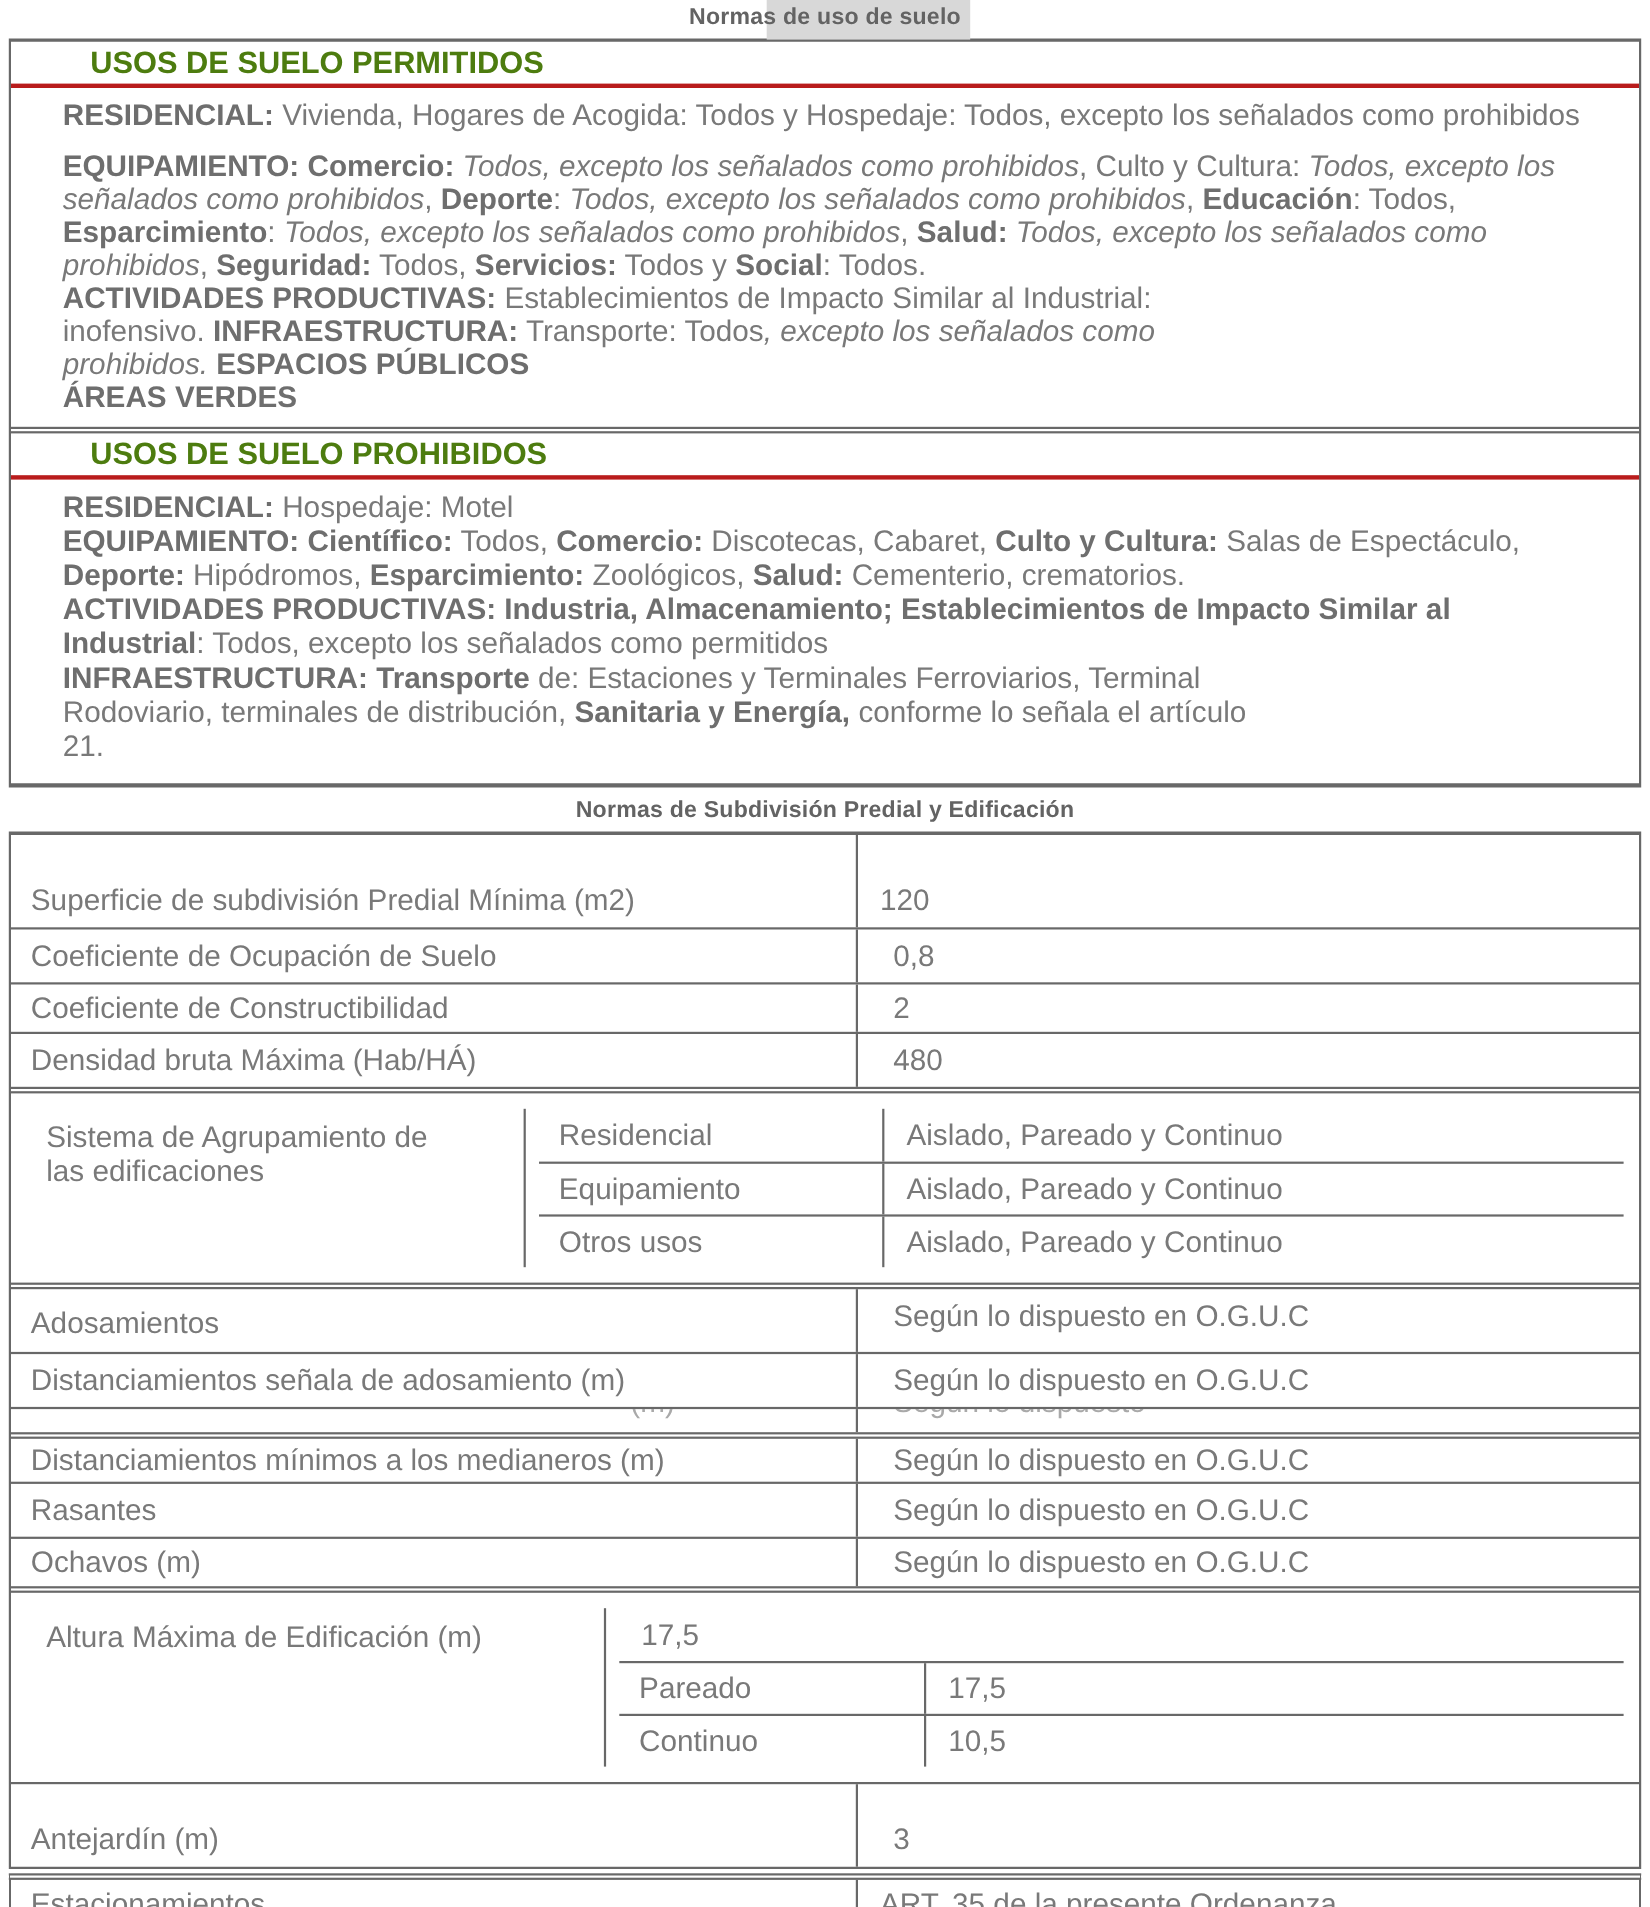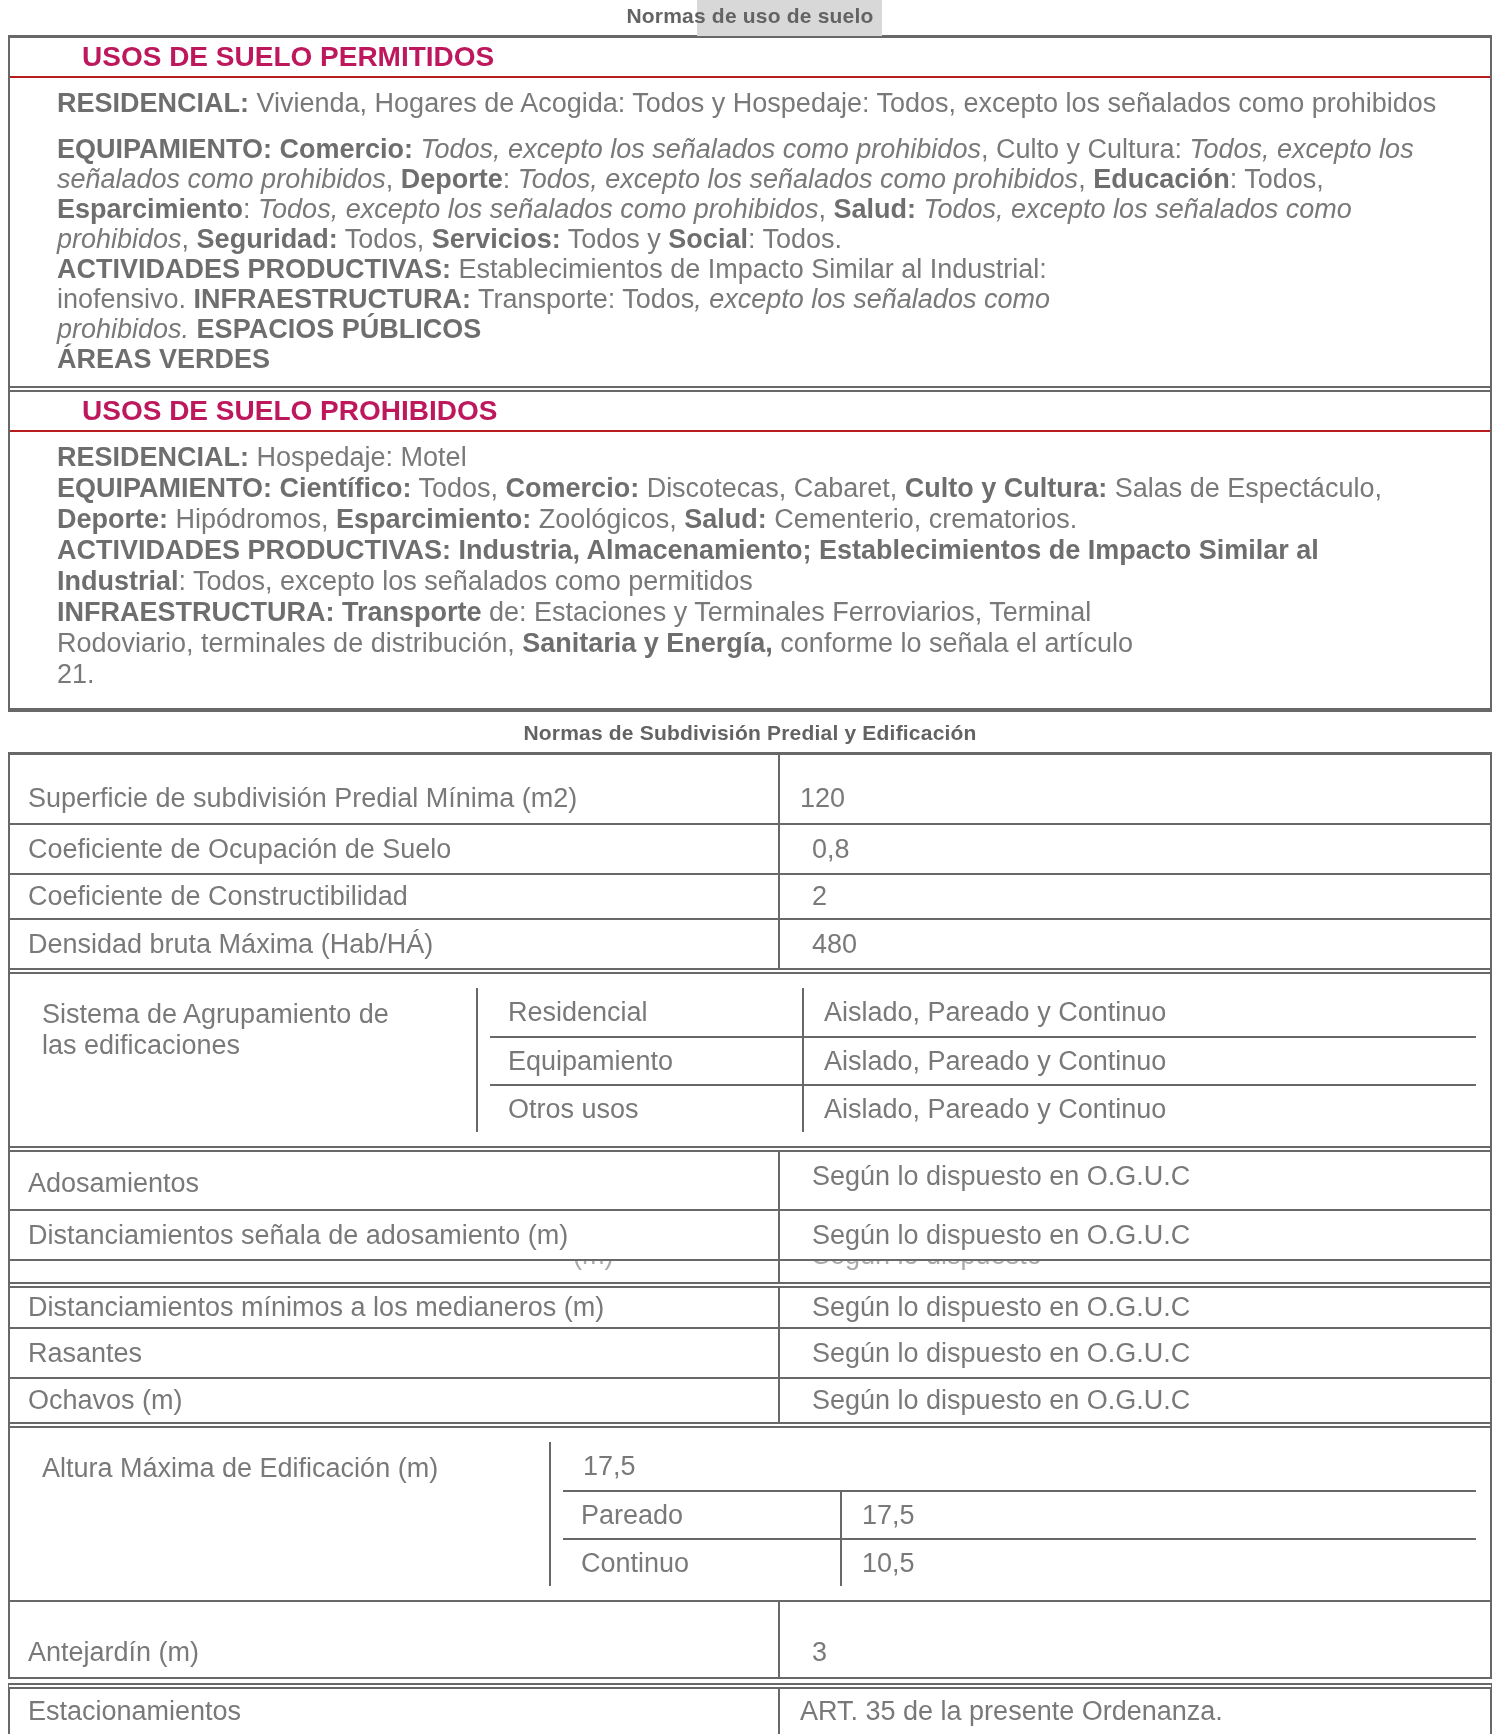--- a/index.html
+++ b/index.html
@@ -13,22 +13,22 @@
     position:relative; z-index:1;
     text-align:center; font-size:21px; font-weight:bold; color:#636363;
     margin:4px 0 7px 0; letter-spacing:0.2px;
   }
   h2.title{margin:9px 0 7px 0;}
 
   
   .t1{margin:0 8px; border:2px solid #686868; border-top:3px solid #686868; border-bottom:4px solid #686868;}
   .band{
     height:38px; display:flex; align-items:center; padding-left:72px;
-    border-bottom:2px solid #b91c1c;
-    font-weight:bold; font-size:28px; color:#be185d;
+    border-bottom:4px solid #b91c1c;
+    font-weight:bold; font-size:28px; color:#4d7c0f;
   }
   .band.band2{border-top:6px double #686868;}
   .t1-body{padding:10px 40px 12px 47px; font-size:27px; line-height:30px;}
   .t1-body.permitted{min-height:286px;}
   .t1-body.prohibited{min-height:254px; line-height:31px;}
   .para{margin:0;}
   .para.mt16{margin-top:16px;}
   .para.w1040{max-width:1040px;}
   .para.w1280{max-width:1280px;}
   .para.w1110{max-width:1110px;}
@@ -36,21 +36,21 @@
   .i{font-style:italic;}
 
   
   .t2{margin:0 8px; border:2px solid #686868; border-top:3px solid #686868; font-size:27px;}
   .t2 .row{display:flex; align-items:center; box-sizing:border-box;}
   .t2 .row + .row{border-top:2px solid #686868;gap:12px;}
   .t2 .row.dbl{border-top:6px double #686868;}
   .cell{box-sizing:border-box;}
   .cell.label{width:770px; border-right:2px solid #686868; padding-left:18px; align-self:stretch; display:flex; align-items:center;}
   .cell.value{flex:1; padding-left:20px; align-self:stretch; display:flex; align-items:center;}
-  .hA{height:68px;} .hB{height:50px;} .hC{height:45px;}
+  .hA{height:84px;} .hB{height:50px;} .hC{height:45px;}
   .hD{height:63px;} .hE{height:23px;} .hF{height:77px;}
   .row.bottom .cell.label, .row.bottom .cell.value{align-items:flex-end; padding-bottom:9px;}
   .row.split .cell.label{align-items:flex-end; padding-bottom:10px;}
   .row.split .cell.value{align-items:flex-start; padding-top:9px;}
   
   .row.group{align-items:stretch; padding:14px;}
   .glabel{box-sizing:border-box; border-right:2px solid #686868; padding:11px 0 0 18px;}
   .g1 .glabel{width:454px;}
   .g1 .glabel span{display:inline-block; max-width:352px;}
   .g2 .glabel{width:527px;}

